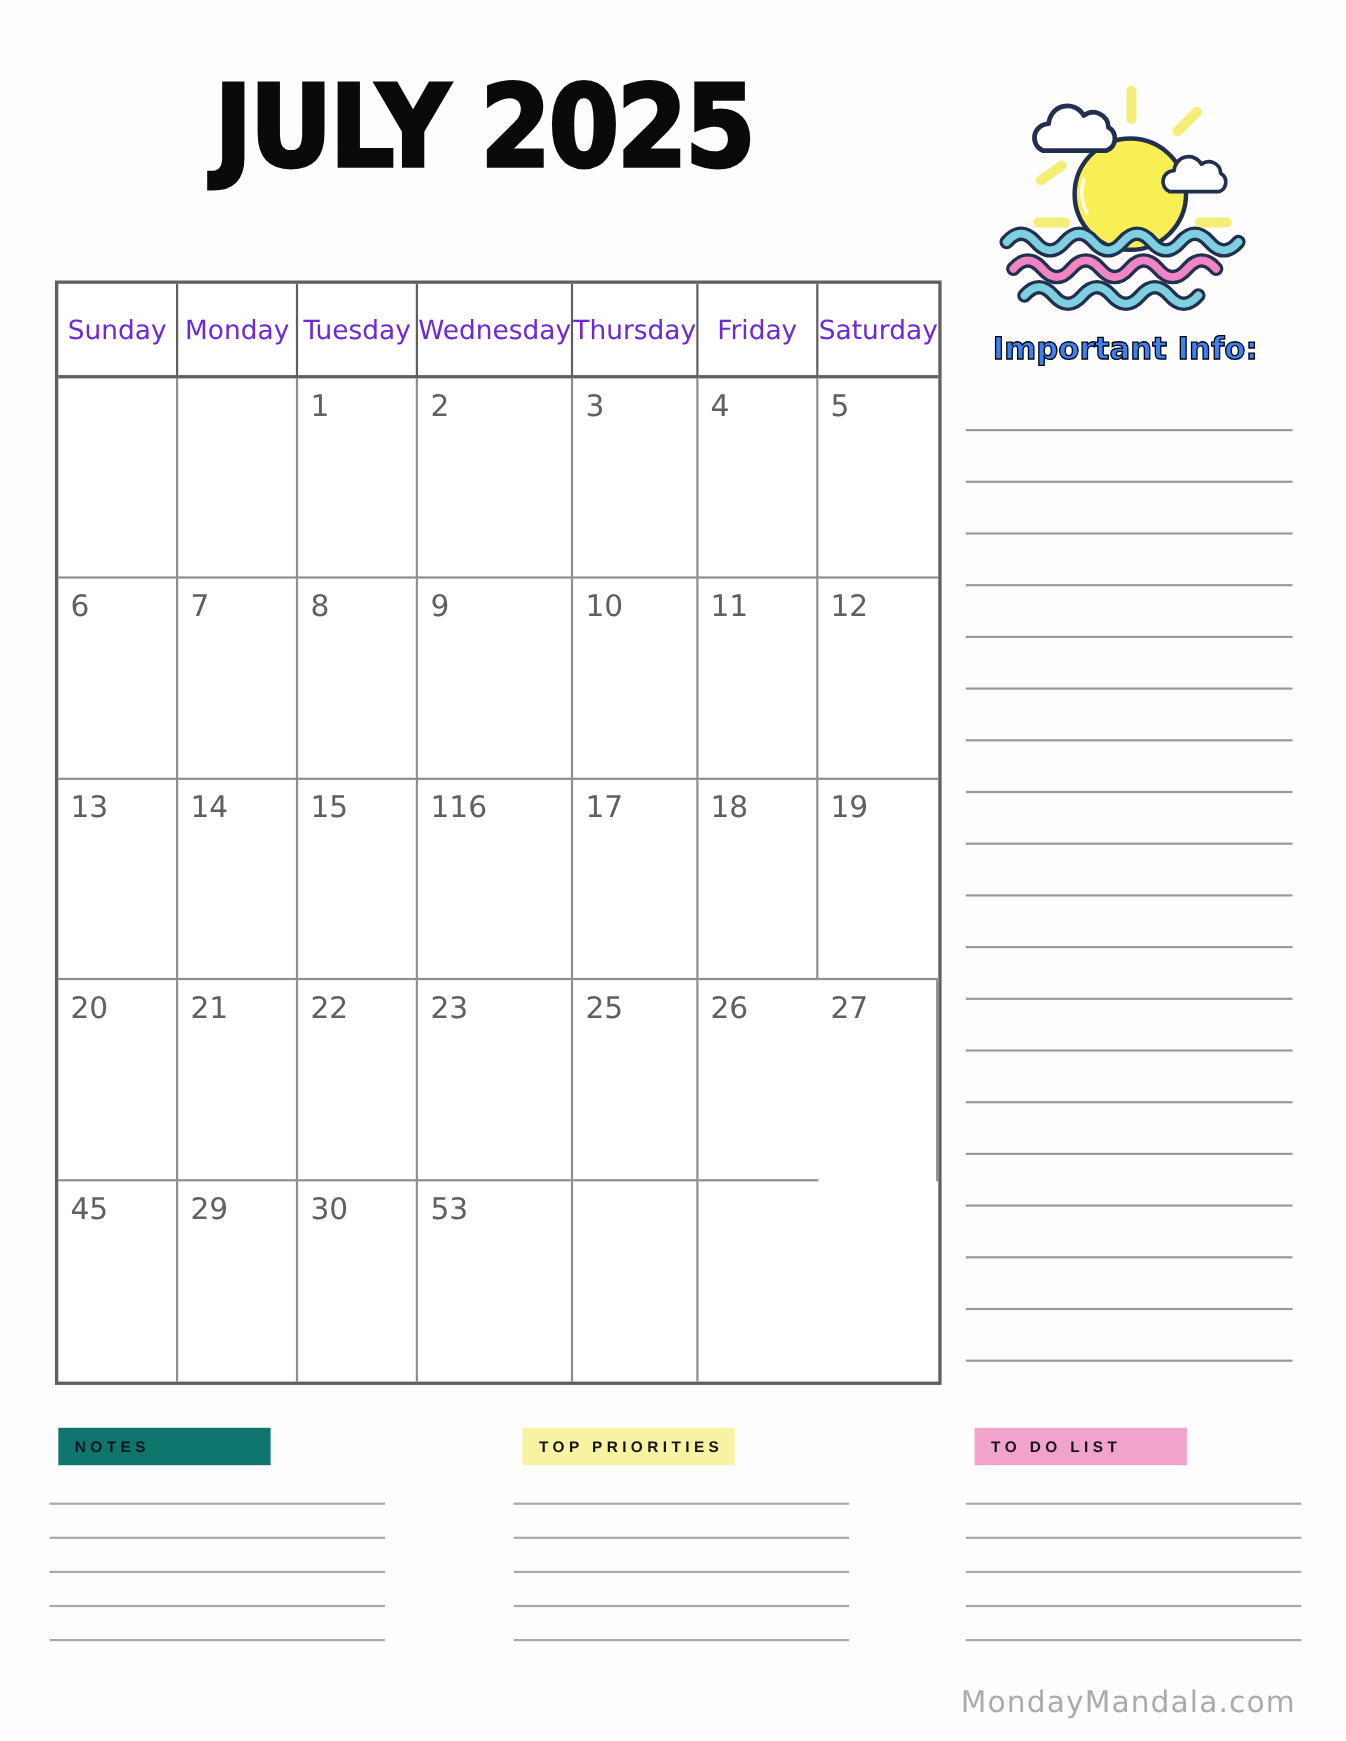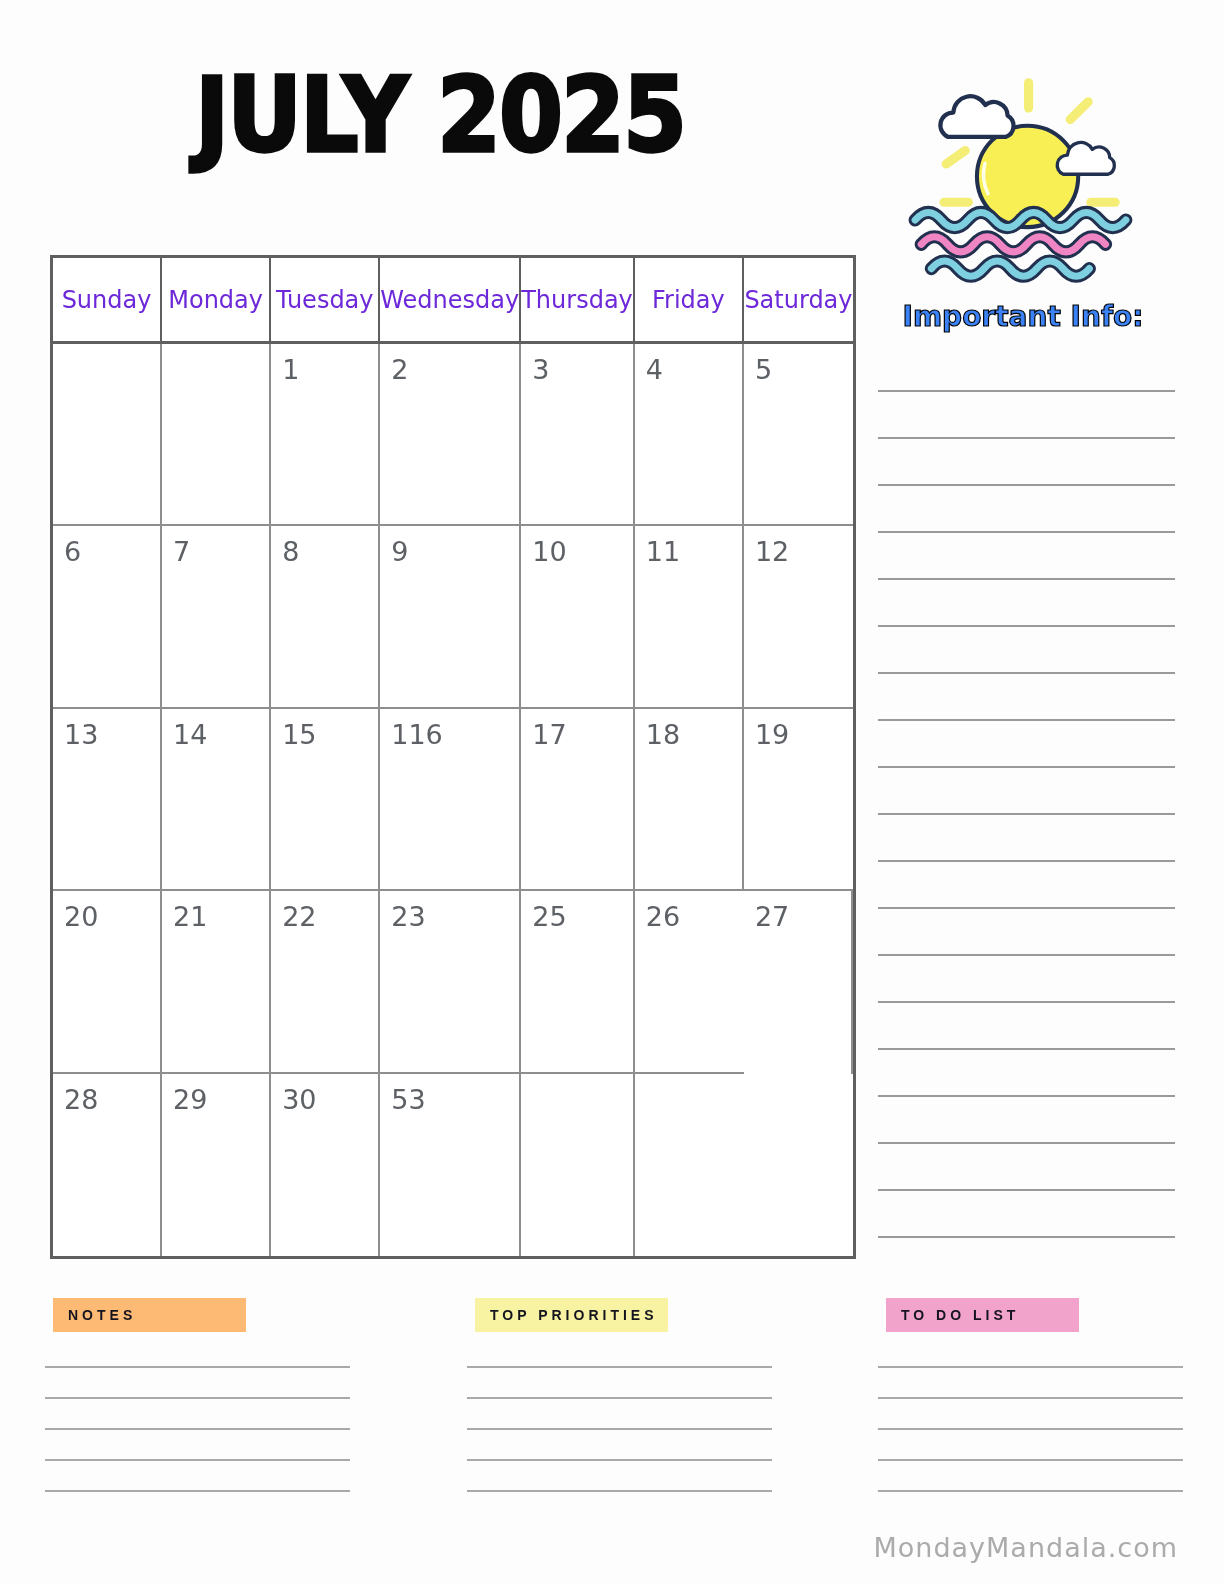--- a/index.html
+++ b/index.html
@@ -169,30 +169,30 @@
     <div class="day-cell">17</div>
     <div class="day-cell">18</div>
     <div class="day-cell last-col">19</div>
     <div class="day-cell">20</div>
     <div class="day-cell">21</div>
     <div class="day-cell">22</div>
     <div class="day-cell">23</div>
     <div class="day-cell">25</div>
     <div class="day-cell last-col">26</div>
     <div class="day-cell last-row">27</div>
-    <div class="day-cell last-row">28</div>
+    <div class="day-cell last-row">45</div>
     <div class="day-cell last-row">29</div>
     <div class="day-cell last-row">30</div>
     <div class="day-cell last-row">53</div>
     <div class="day-cell last-row"></div>
     <div class="day-cell last-col last-row"></div>
   </div>
 
 <div class="section section-notes">
-  <span class="section-label" style="background: #fdba74;">NOTES</span>
+  <span class="section-label" style="background: #0f766e;">NOTES</span>
   <div class="section-lines">
       <div class="line"></div>
       <div class="line"></div>
       <div class="line"></div>
       <div class="line"></div>
       <div class="line"></div>
     </div>
 </div>
 <div class="section section-priorities">
   <span class="section-label" style="background: rgb(248, 243, 162);">TOP PRIORITIES</span>

